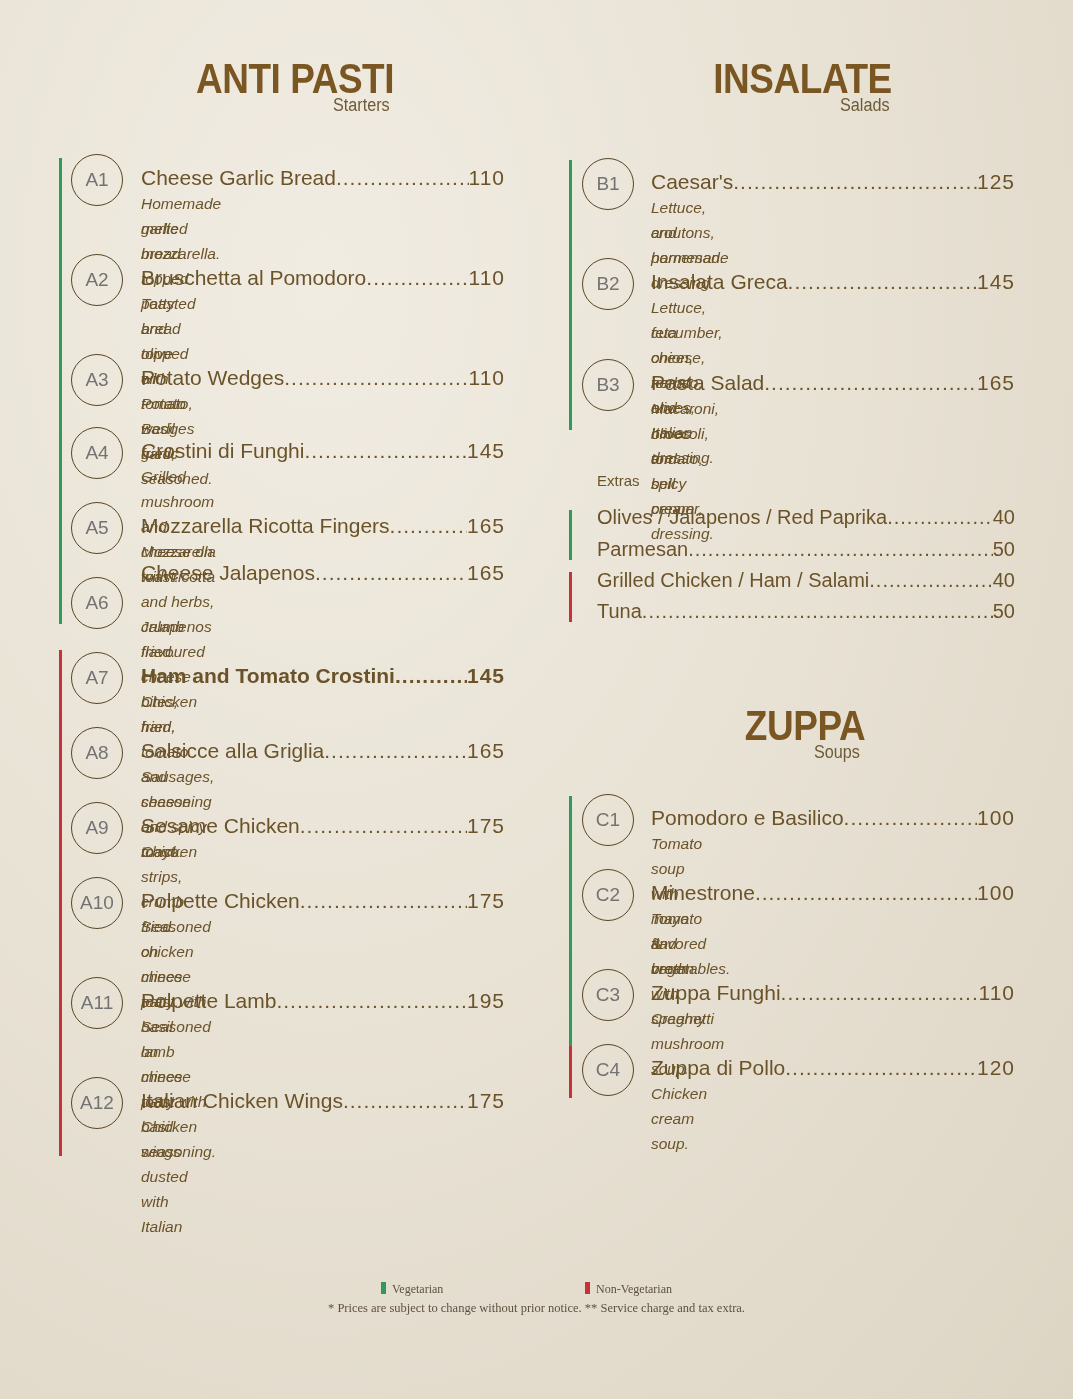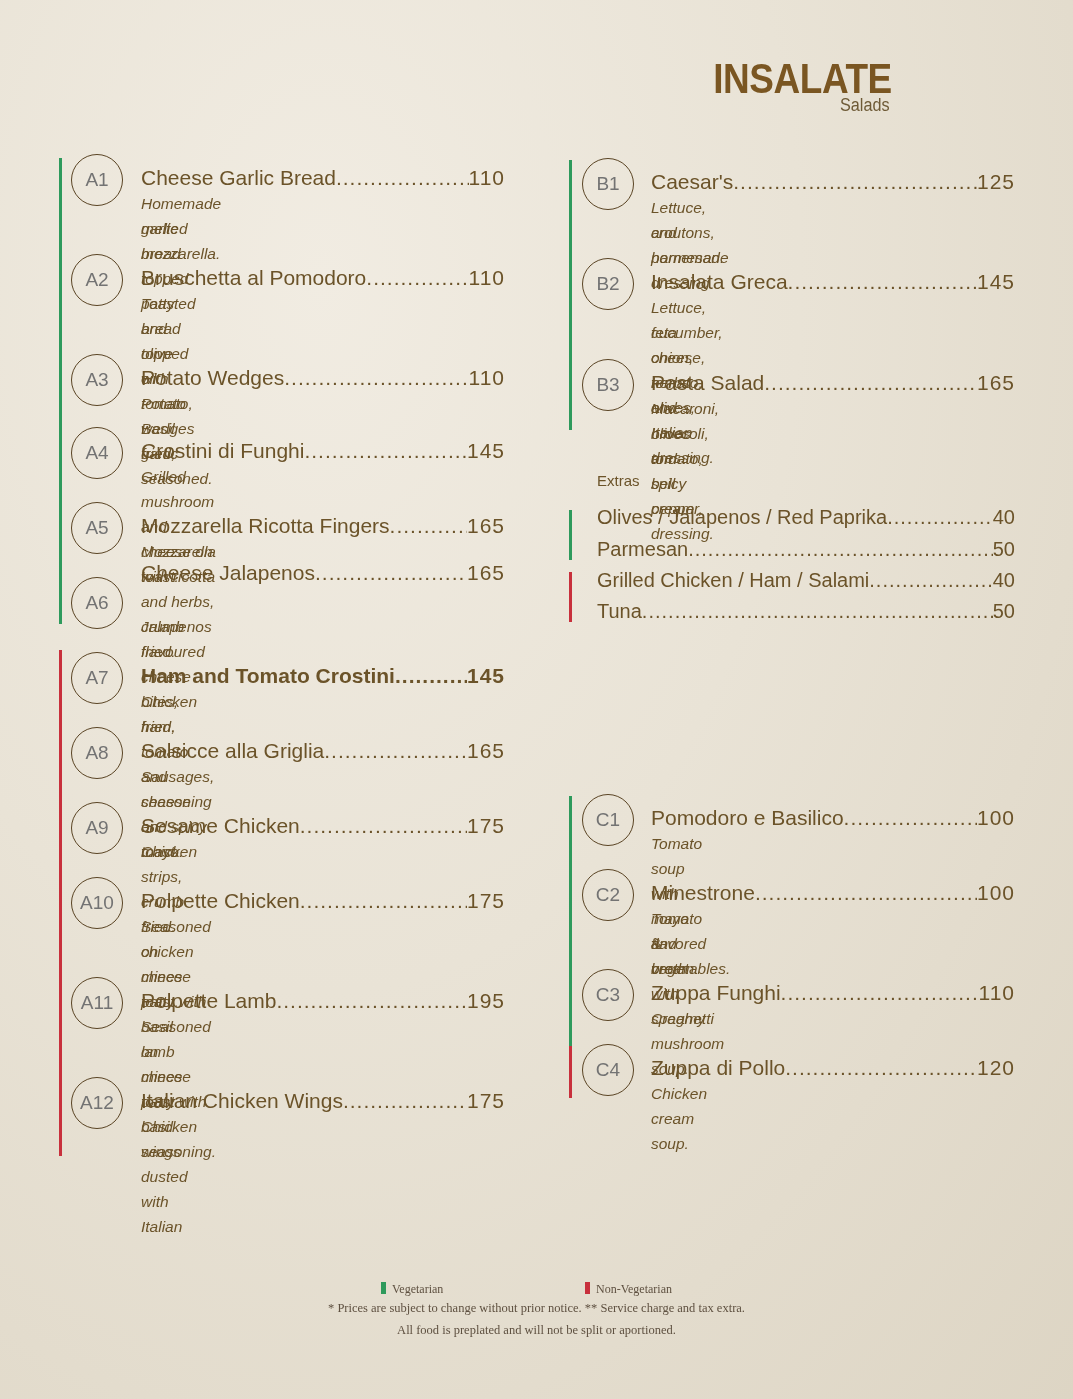--- a/index.html
+++ b/index.html
@@ -55,26 +55,34 @@
   .footnote {
     position: absolute; left: 0; width: 1073px; text-align: center;
     font-family: "Liberation Serif", serif; font-size: 12.5px; color: #5e5040;
   }
 </style>
 </head>
 <body>
 
 <div class="page">
 
+  <div class="section-head" style="left:170px; top:58px; width:250px; height:60px;">
+    <div class="section-title">ANTI PASTI</div>
+    <div class="section-sub" style="left:163px; top:38px;">Starters</div>
+  </div>
 
   <div class="section-head" style="left:690px; top:58px; width:225px; height:60px;">
     <div class="section-title">INSALATE</div>
     <div class="section-sub" style="left:150px; top:38px;">Salads</div>
   </div>
 
+  <div class="section-head" style="left:730px; top:705px; width:150px; height:60px;">
+    <div class="section-title">ZUPPA</div>
+    <div class="section-sub" style="left:84px; top:38px;">Soups</div>
+  </div>
 
   <div class="bar veg" style="left:59px; top:158px; height:466px;"></div>
   <div class="bar nonveg" style="left:59px; top:650px; height:506px;"></div>
   <div class="bar veg" style="left:569px; top:160px; height:270px;"></div>
   <div class="bar veg" style="left:569px; top:510px; height:50px;"></div>
   <div class="bar nonveg" style="left:569px; top:572px; height:50px;"></div>
   <div class="bar veg" style="left:569px; top:796px; height:250px;"></div>
   <div class="bar nonveg" style="left:569px; top:1046px; height:52px;"></div>
 
   <div id="antipasti-list">
@@ -288,14 +296,13 @@
       <span>50</span>
   </div>
 
   <div class="legend" style="left:381px; top:1282px;">
     <span class="legend-swatch" style="background:#2e9a5c;"></span><span>Vegetarian</span>
   </div>
   <div class="legend" style="left:585px; top:1282px;">
     <span class="legend-swatch" style="background:#c8303c;"></span><span>Non-Vegetarian</span>
   </div>
   <div class="footnote" style="top:1301px; left:0;">* Prices are subject to change without prior notice. ** Service charge and tax extra.</div>
-  <div class="footnote" style="top:1323px; left:0;">All food is preplated and will not be split or aportioned.</div>
 </div>
 
 </body></html>

